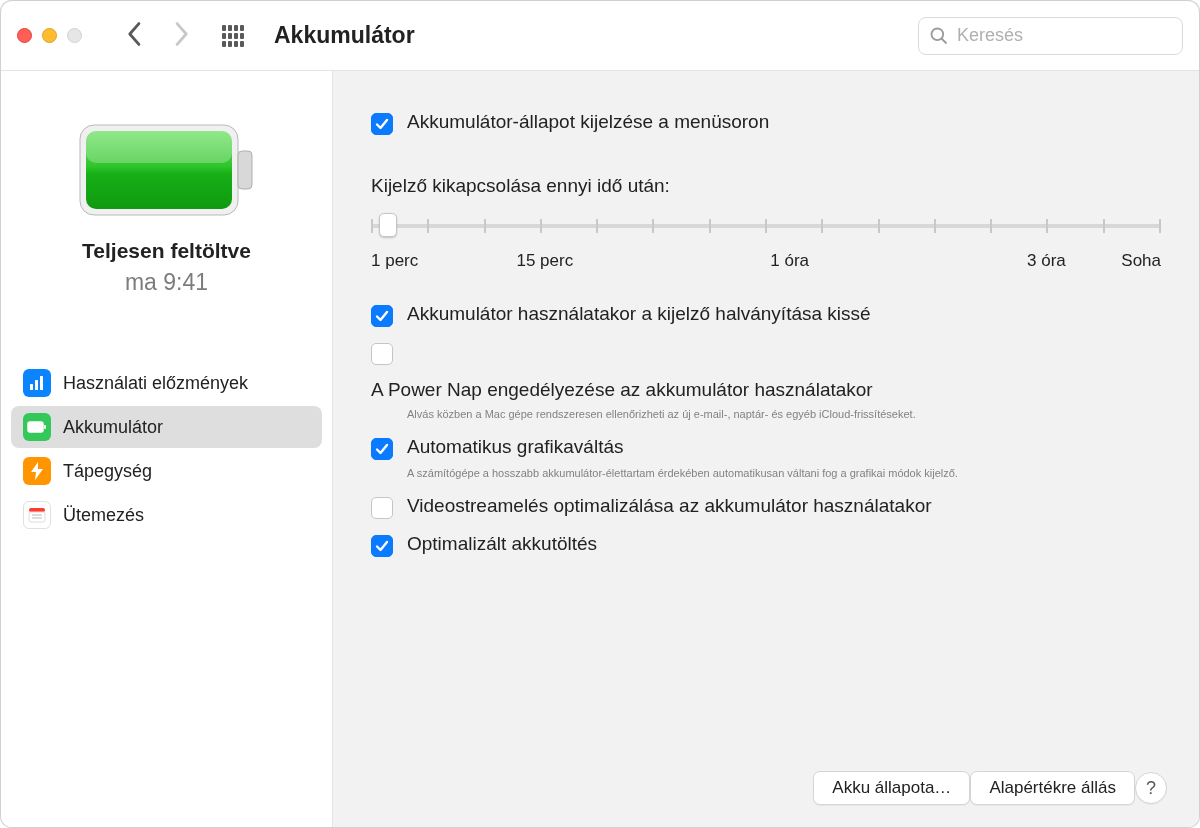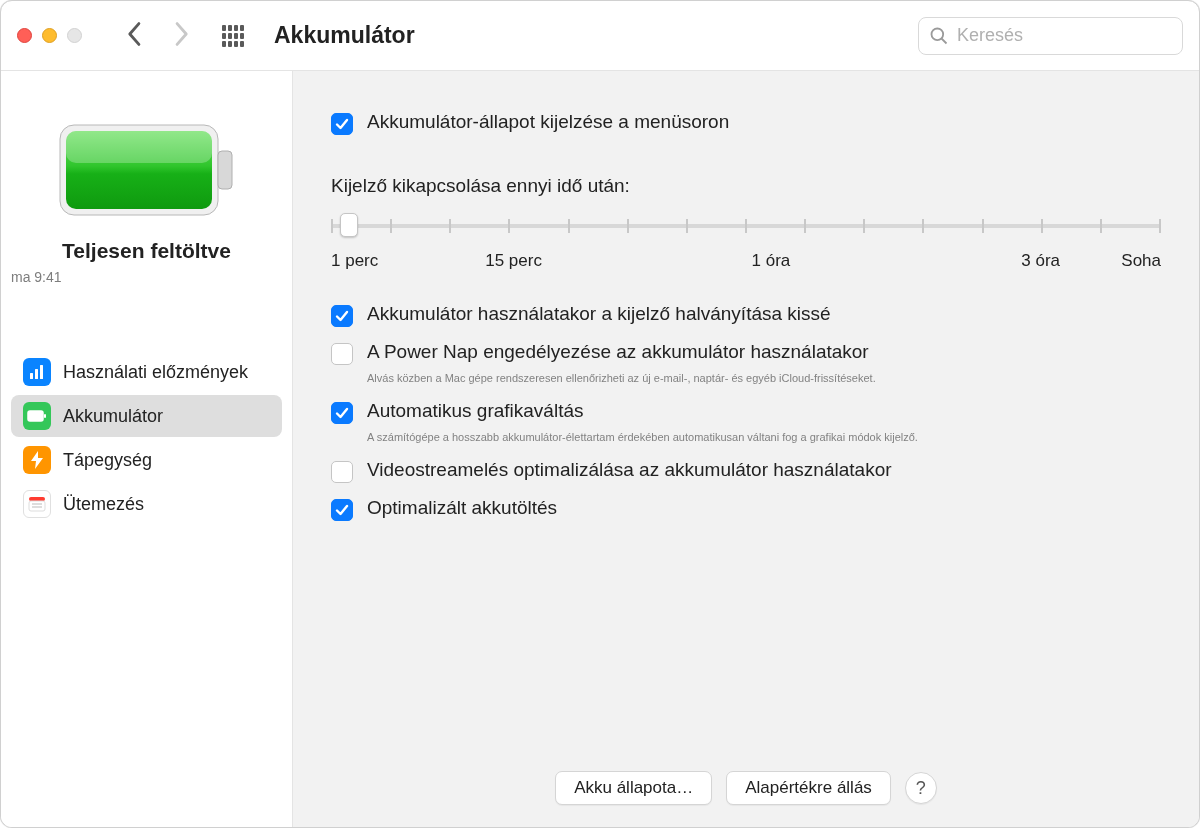--- a/index.html
+++ b/index.html
@@ -48,30 +48,30 @@
     padding: 0 10px; gap: 8px;
     color: #9a9a9a;
     font-size: 18px;
   }
   .search svg { width: 20px; height: 20px; flex-shrink: 0; }
   .search input { border: none; outline: none; flex: 1; font-size: 18px; background: transparent; color: #333; }
   .search input::placeholder { color: #b0b0b0; }
 
   .body { flex: 1; display: flex; }
   .sidebar {
-    width: 292px;
+    width: 332px;
     background: #fff;
     border-right: 1px solid #e4e4e4;
     padding: 24px 10px 24px 10px;
     display: flex; flex-direction: column;
   }
   .battery-illus { display: flex; justify-content: center; margin-top: 28px; }
   .battery-svg { width: 178px; height: 94px; }
   .status-txt { text-align: center; margin-top: 22px; font-size: 21px; font-weight: 600; color: #222; }
-  .status-time { margin-top: 6px; font-size: 14px; color: #7d7d7d; }
+  .status-time { text-align: center; margin-top: 6px; font-size: 23px; color: #7d7d7d; }
   .nav-list { margin-top: 66px; display: flex; flex-direction: column; gap: 2px; }
   .nav-item {
     height: 42px; display: flex; align-items: center;
     padding: 0 12px; gap: 12px;
     border-radius: 8px; font-size: 18px; color: #222;
   }
   .nav-item.selected { background: #dedede; }
   .nav-icon { width: 28px; height: 28px; border-radius: 6px; display:flex; align-items:center; justify-content:center; flex-shrink:0; }
   .nav-icon.blue { background: #0a84ff; }
   .nav-icon.green { background:#34c759; }
@@ -108,21 +108,21 @@
     width: 18px; height: 24px; background: #fff;
     border: 1px solid #c5c5c5; border-radius: 5px;
     box-shadow: 0 1px 2px rgba(0,0,0,0.2);
     transform: translateX(-50%);
   }
   .slider-labels { position: relative; margin-top: 14px; height: 22px; font-size: 17px; color: #222; }
   .slider-labels span { position: absolute; transform: translateX(-50%); white-space: nowrap; }
 
   .bottom-bar {
     position: absolute; bottom: 22px; right: 32px; left: 32px;
-    display: flex; justify-content: center; align-items: center; gap: 14px;
+    display: flex; justify-content: flex-end; align-items: center; 
   }
   .btn {
     height: 34px; padding: 0 18px;
     background: #fff; border: 1px solid #d5d5d5; border-radius: 7px;
     font-size: 17px; color: #222;
     box-shadow: 0 1px 1px rgba(0,0,0,0.05);
     display: flex; align-items: center;
   }
   .help-btn {
     width: 32px; height: 32px; border-radius: 50%;
@@ -287,21 +287,21 @@
 
       <div class="row">
         <div class="checkbox checked">
           <svg viewBox="0 0 14 14" fill="none" stroke="#fff" stroke-width="2.4" stroke-linecap="round" stroke-linejoin="round">
               <polyline points="2,7.5 5.5,11 12,3"></polyline>
             </svg>
         </div>
         <div class="opt-label">Akkumulátor használatakor a kijelző halványítása kissé</div>
       </div>
 
-      <div class="row" style="margin-bottom:2px;">
+      <div class="row" style="margin-bottom:2px;flex-direction:column;">
         <div class="checkbox"></div>
         <div class="opt-label">A Power Nap engedélyezése az akkumulátor használatakor</div>
       </div>
       <div class="opt-desc">Alvás közben a Mac gépe rendszeresen ellenőrizheti az új e-mail-, naptár- és egyéb iCloud-frissítéseket.</div>
 
       <div class="row" style="margin-bottom:2px;">
         <div class="checkbox checked">
           <svg viewBox="0 0 14 14" fill="none" stroke="#fff" stroke-width="2.4" stroke-linecap="round" stroke-linejoin="round">
               <polyline points="2,7.5 5.5,11 12,3"></polyline>
             </svg>

